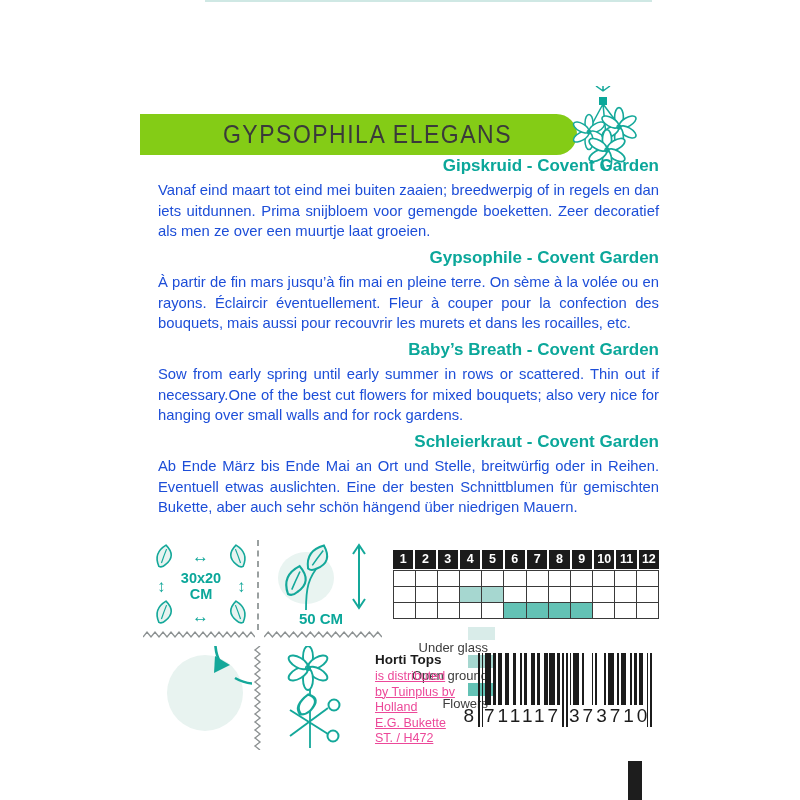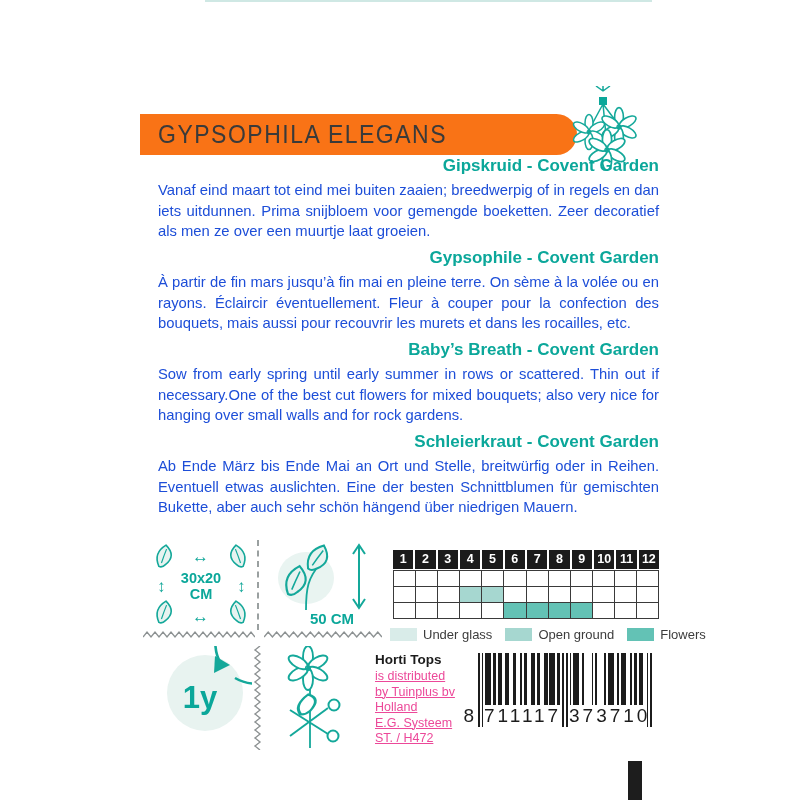--- a/index.html
+++ b/index.html
@@ -4,22 +4,22 @@
 <style>
   html,body{margin:0;padding:0;background:#ffffff;}
   #page{
     position:relative;width:800px;height:800px;background:#ffffff;overflow:hidden;
     font-family:"Liberation Sans",sans-serif;color:#3f3f3f;
   }
   
   .top-line{position:absolute;left:205px;top:0;width:447px;height:2px;background:#cfe8e4;}
 
   
-  .banner{position:absolute;left:140px;top:114px;width:437px;height:41px;background:#f97316;
-    border-radius:0 21px 21px 0;}
+  .banner{position:absolute;left:140px;top:114px;width:437px;height:41px;background:#84cc16;
+    border-radius:0 21px 21px 0;text-align:center;}
   .banner h1{margin:0;padding:0 0 0 18px;font-size:23px;font-weight:400;color:#3a3a3a;
     letter-spacing:1.5px;line-height:41px;transform:scaleY(1.12);transform-origin:left center;white-space:nowrap;}
   .bouquet{position:absolute;left:562px;top:86px;width:82px;height:84px;}
 
   
   .section{position:absolute;left:158px;width:501px;}
   .section h2{margin:0 0 4px 0;font-size:17px;font-weight:700;color:#0ba79a;text-align:right;}
   .section p{margin:0;font-size:14.8px;line-height:20.5px;text-align:justify;color:#1d4ed8;}
   #sec0{top:156px;} #sec1{top:248px;} #sec2{top:340px;} #sec3{top:432px;}
 
@@ -31,21 +31,21 @@
   .wavy{position:absolute;}
 
   
   .calendar{position:absolute;left:393px;top:550px;width:266px;}
   .cal-header{display:grid;grid-template-columns:repeat(12,1fr);gap:2px;}
   .cal-hcell{background:#1b1b1b;color:#ffffff;font-size:12.5px;font-weight:700;text-align:center;
     line-height:19px;height:19px;}
   .cal-body{margin-top:1px;display:grid;grid-template-columns:repeat(12,1fr);
     grid-auto-rows:15px;gap:1px;background:#3a3a3a;border:1px solid #3a3a3a;}
   .cal-cell{background:#ffffff;}
-  .legend{position:absolute;left:390px;top:627px;display:flex;align-items:center;}
+  .legend{position:absolute;left:412px;top:627px;display:flex;align-items:flex-end;flex-direction:column;}
   .legend .swatch{display:inline-block;width:27px;height:13px;margin-right:6px;}
   .legend .lg-label{font-size:13px;color:#3c3c3c;margin-right:13px;white-space:nowrap;}
 
   
   .distributor{position:absolute;left:375px;top:652px;width:102px;}
   .distributor .d-name{font-size:13.5px;font-weight:700;color:#1c1c1c;margin-bottom:2px;}
   .distributor .d-line{font-size:12.5px;line-height:15.5px;color:#ec4899;text-decoration:underline;}
   .barcode{position:absolute;left:478px;top:653px;width:174px;height:78px;}
   .barcode svg{position:absolute;left:0;top:0;}
   .bc-digit{position:absolute;font-size:19px;color:#1c1c1c;letter-spacing:3px;top:52px;text-align:center;}
@@ -138,37 +138,36 @@
       <ellipse cx="40" cy="38" rx="28" ry="26" fill="#e9f4f1"></ellipse>
       <path d="M40,70 C40,48 42,38 54,24" fill="none" stroke="#14a89a" stroke-width="1.8"></path>
       <use href="#leaf" transform="translate(16,26) scale(1.35) rotate(-4)"></use>
       <use href="#leaf" transform="translate(42,2) scale(1.25) rotate(8)"></use>
       <g stroke="#14a89a" stroke-width="2" fill="none">
         <line x1="93" y1="7" x2="93" y2="66"></line>
         <polyline points="87,14 93,5 99,14"></polyline>
         <polyline points="87,59 93,68 99,59"></polyline>
       </g>
     </svg>
-    <div class="icon-overlay" style="left:16px;top:70px;width:100px;font-size:15px;">50 CM</div>
+    <div class="icon-overlay" style="left:5px;top:70px;width:100px;font-size:15px;">50 CM</div>
   </div>
 
   <svg class="wavy" style="left:143px;top:630px;" width="112" height="10" viewBox="0 0 112 10" preserveAspectRatio="none">
     <path d="M0,7 L4,2 L8,7 L12,2 L16,7 L20,2 L24,7 L28,2 L32,7 L36,2 L40,7 L44,2 L48,7 L52,2 L56,7 L60,2 L64,7 L68,2 L72,7 L76,2 L80,7 L84,2 L88,7 L92,2 L96,7 L100,2 L104,7 L108,2 L112,7" fill="none" stroke="#8d9293" stroke-width="1.4"></path>
   </svg>
   <svg class="wavy" style="left:264px;top:630px;" width="118" height="10" viewBox="0 0 112 10" preserveAspectRatio="none">
     <path d="M0,7 L4,2 L8,7 L12,2 L16,7 L20,2 L24,7 L28,2 L32,7 L36,2 L40,7 L44,2 L48,7 L52,2 L56,7 L60,2 L64,7 L68,2 L72,7 L76,2 L80,7 L84,2 L88,7 L92,2 L96,7 L100,2 L104,7 L108,2 L112,7" fill="none" stroke="#8d9293" stroke-width="1.4"></path>
   </svg>
 
   <div class="icon-cell" style="left:152px;top:646px;width:100px;height:100px;">
     <svg width="100" height="100" viewBox="0 0 100 100">
       <circle cx="53" cy="47" r="38" fill="#e8f3f0"></circle>
       <path d="M83,32 A40,40 0 1 0 69,18" fill="none" stroke="#14a89a" stroke-width="2.6"></path>
       <polygon points="63,10 78,19 62,27" fill="#14a89a"></polygon>
     </svg>
-    <div class="icon-overlay" style="left:0;top:34px;width:96px;font-size:31px;">1y</div>
   </div>
 
   <svg class="wavy" style="left:253px;top:646px;" width="10" height="104" viewBox="0 0 10 104" preserveAspectRatio="none">
     <path d="M7,0 L2,4 L7,8 L2,12 L7,16 L2,20 L7,24 L2,28 L7,32 L2,36 L7,40 L2,44 L7,48 L2,52 L7,56 L2,60 L7,64 L2,68 L7,72 L2,76 L7,80 L2,84 L7,88 L2,92 L7,96 L2,100 L7,104" fill="none" stroke="#8d9293" stroke-width="1.4"></path>
   </svg>
 
   <div class="icon-cell" style="left:270px;top:646px;width:82px;height:104px;">
     <svg width="82" height="104" viewBox="0 0 82 104">
       <line x1="40" y1="32" x2="40" y2="102" stroke="#14a89a" stroke-width="1.8"></line>
       <use href="#petalflower" transform="translate(38,22) scale(1.25)"></use>
@@ -246,21 +245,21 @@
     <span class="lg-label">Open ground</span>
     <span class="swatch" style="background-color: rgb(99, 194, 181);"></span>
     <span class="lg-label">Flowers</span>
   </div>
 
   <div class="distributor">
     <div class="d-name">Horti Tops</div>
     <div class="d-line">is distributed</div>
     <div class="d-line">by Tuinplus bv</div>
     <div class="d-line">Holland</div>
-    <div class="d-line">E.G. Systeem</div>
+    <div class="d-line">E.G. Bukette</div>
     <div class="d-line">ST. / H472</div>
   </div>
 
   <div class="barcode">
     <svg width="174" height="74" viewBox="0 0 174 74" shape-rendering="crispEdges">
         <rect x="0.00" y="0" width="1.83" height="74" fill="#1c1c1c"></rect>
         <rect x="3.66" y="0" width="1.83" height="74" fill="#1c1c1c"></rect>
         <rect x="7.33" y="0" width="5.49" height="52" fill="#1c1c1c"></rect>
         <rect x="14.65" y="0" width="3.66" height="52" fill="#1c1c1c"></rect>
         <rect x="20.15" y="0" width="3.66" height="52" fill="#1c1c1c"></rect>

